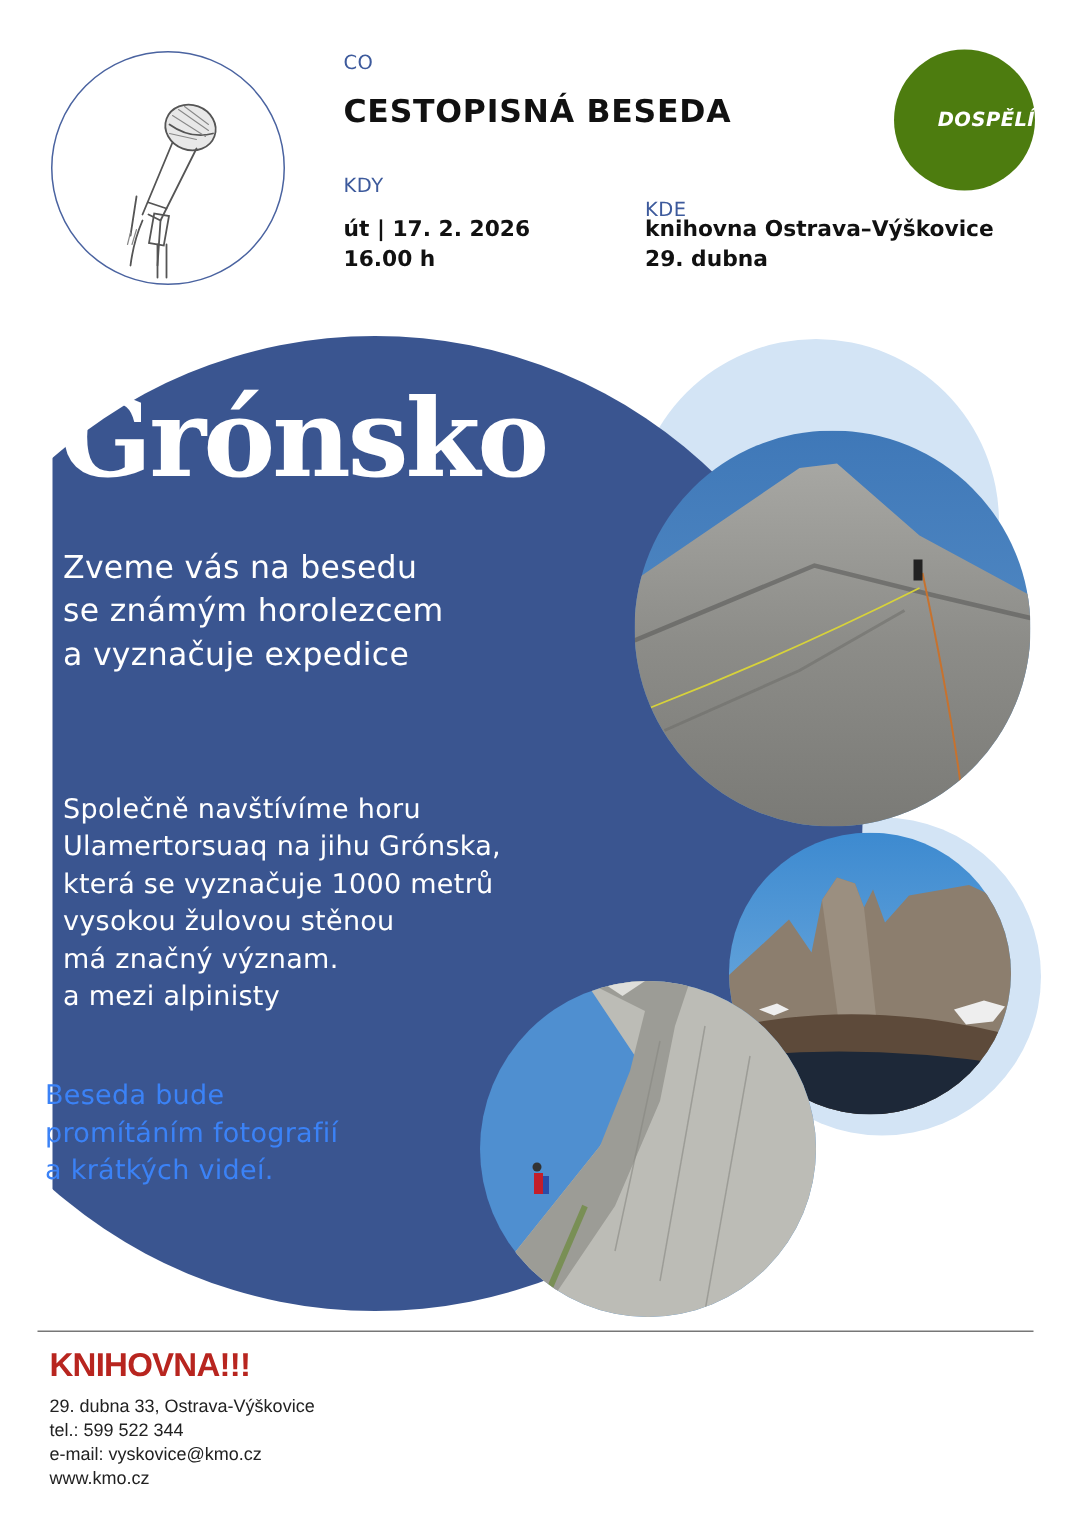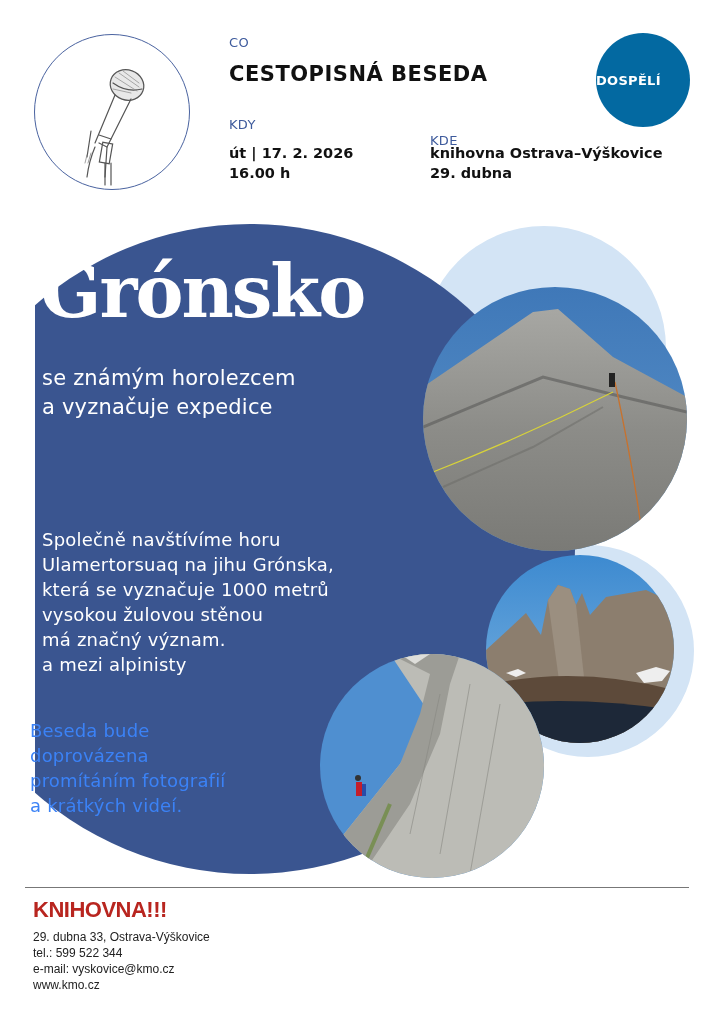--- a/index.html
+++ b/index.html
@@ -19,22 +19,22 @@
   .label-blue { color: #3d5a9c; font-size: 13px; font-weight: normal; letter-spacing: 0.3px; }
   .co-label { left: 229px; top: 35px; }
   .title { left: 229px; top: 62px; font-size: 21px; font-weight: bold; color: #111; letter-spacing: 0.5px; }
   .kdy-label { left: 229px; top: 117px; }
   .kde-label { left: 430px; top: 117px; margin-top: 16px; }
   .info { font-size: 14.5px; font-weight: bold; color: #111; line-height: 20px; }
   .kdy-info { left: 229px; top: 143px; }
   .kde-info { left: 430px; top: 143px; }
   .badge {
     left: 596px; top: 33px; width: 94px; height: 94px; border-radius: 50%;
-    background: #0369a1; color: #fff; display: flex; align-items: center; justify-content: flex-start;
-    font-size: 13px; font-weight: bold; letter-spacing: 0.3px;
+    background: #4d7c0f; color: #fff; display: flex; align-items: center; justify-content: flex-end;
+    font-size: 13px; font-weight: bold; letter-spacing: 0.3px; font-style: italic;
   }
   
   .big-circle-clip { left: 35px; top: 0; width: 689px; height: 900px; overflow: hidden; }
   .big-circle {
     position: absolute; left: -110px; top: 224px; width: 650px; height: 650px;
     border-radius: 50%; background: #3a5590;
   }
   .light1 { left: 422px; top: 226px; width: 244px; height: 244px; border-radius: 50%; background: #d3e4f5; }
   .light2 { left: 482px; top: 545px; width: 212px; height: 212px; border-radius: 50%; background: #d3e4f5; }
   .photo { border-radius: 50%; overflow: hidden; }
@@ -165,36 +165,36 @@
     <rect x="36" y="128" width="6" height="14" fill="#c41e2a"></rect>
     <rect x="42" y="130" width="4" height="12" fill="#2a4ca8"></rect>
     <circle cx="38" cy="124" r="3" fill="#333"></circle>
     <path d="M40 220 L70 150" stroke="#6b8a3a" stroke-width="4" opacity="0.7"></path>
   </svg>
 </div>
 
 <div class="abs heading">Grónsko</div>
 
 <div class="abs lead">
+  <span class="line">Zveme vás na besedu</span>
   <span class="line">se známým horolezcem</span>
   <span class="line">a vyznačuje expedice</span>
 </div>
 
 <div class="abs body1">
   <span class="line">Společně navštívíme horu</span>
   <span class="line">Ulamertorsuaq na jihu Grónska,</span>
   <span class="line">která se vyznačuje 1000 metrů</span>
   <span class="line">vysokou žulovou stěnou</span>
   <span class="line">má značný význam.</span>
   <span class="line">a mezi alpinisty</span>
 </div>
 
 <div class="abs body2">
   <span class="line">Beseda bude</span>
-  <span class="line">doprovázena</span>
   <span class="line">promítáním fotografií</span>
   <span class="line">a krátkých videí.</span>
 </div>
 
 <div class="abs divider"></div>
 <div class="abs brand">KNIHOVNA!!!</div>
 <div class="abs contact">
   <span class="line">29. dubna 33, Ostrava-Výškovice</span>
   <span class="line">tel.: 599 522 344</span>
   <span class="line">e-mail: vyskovice@kmo.cz</span>

